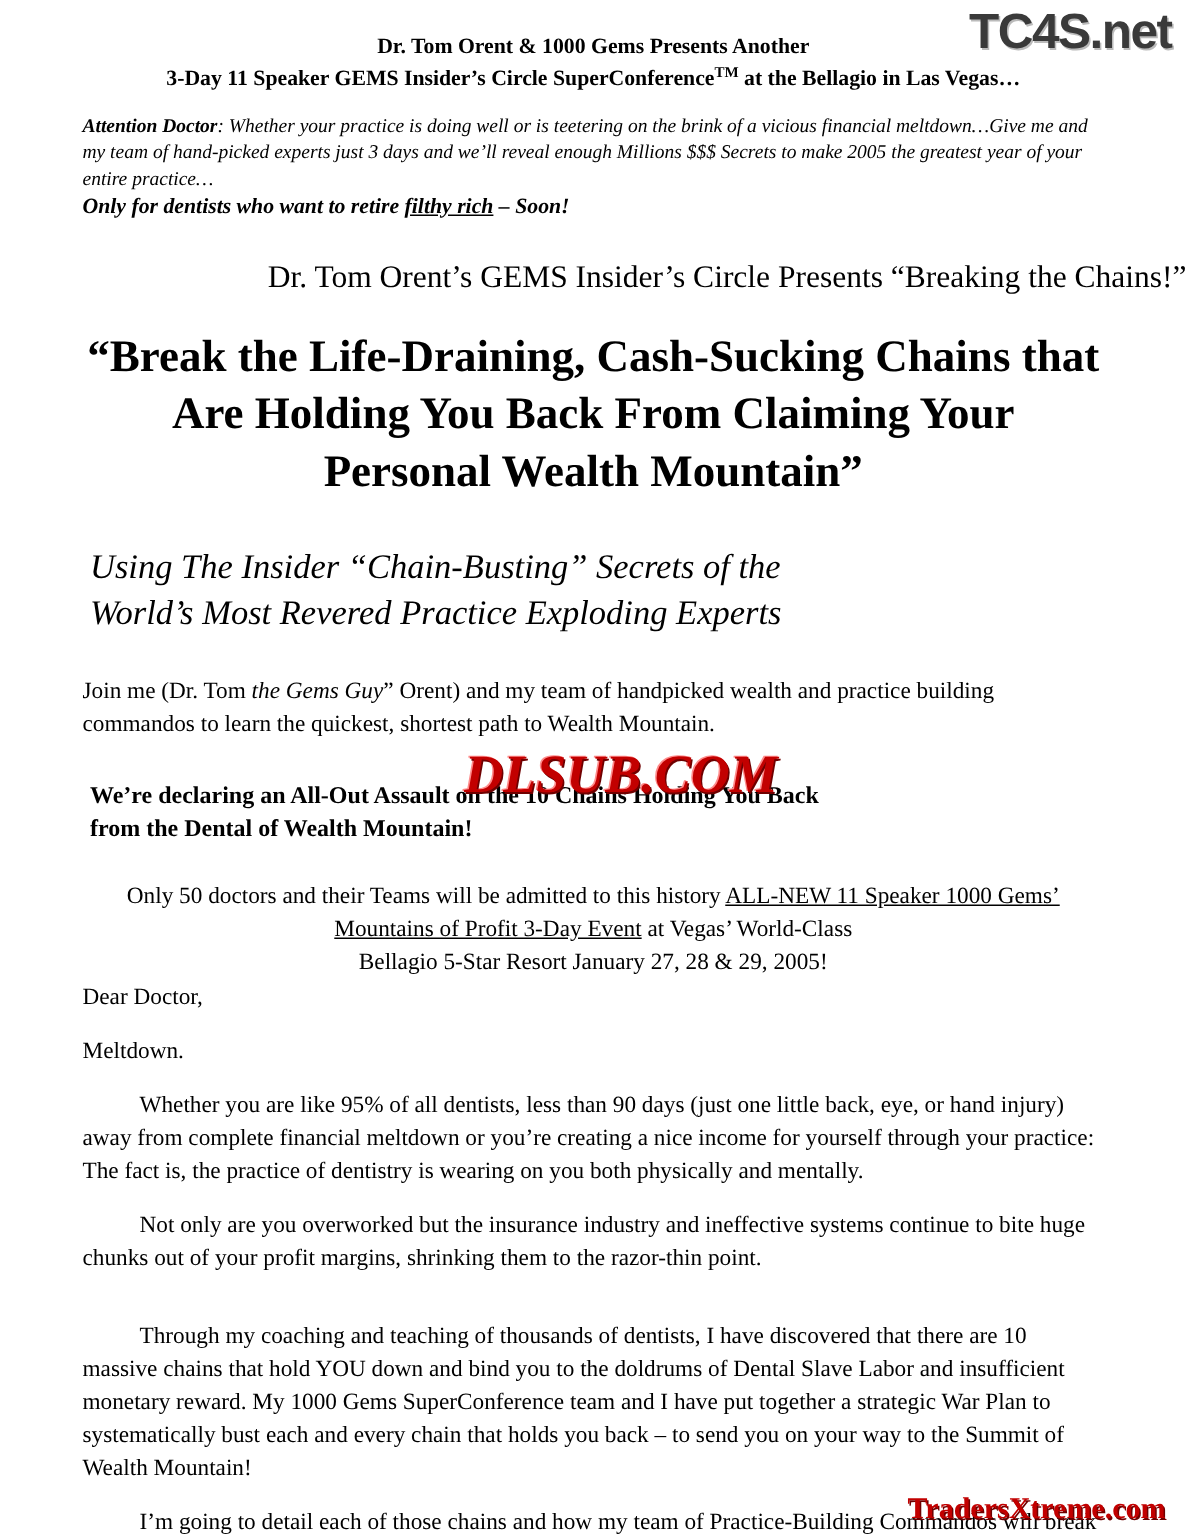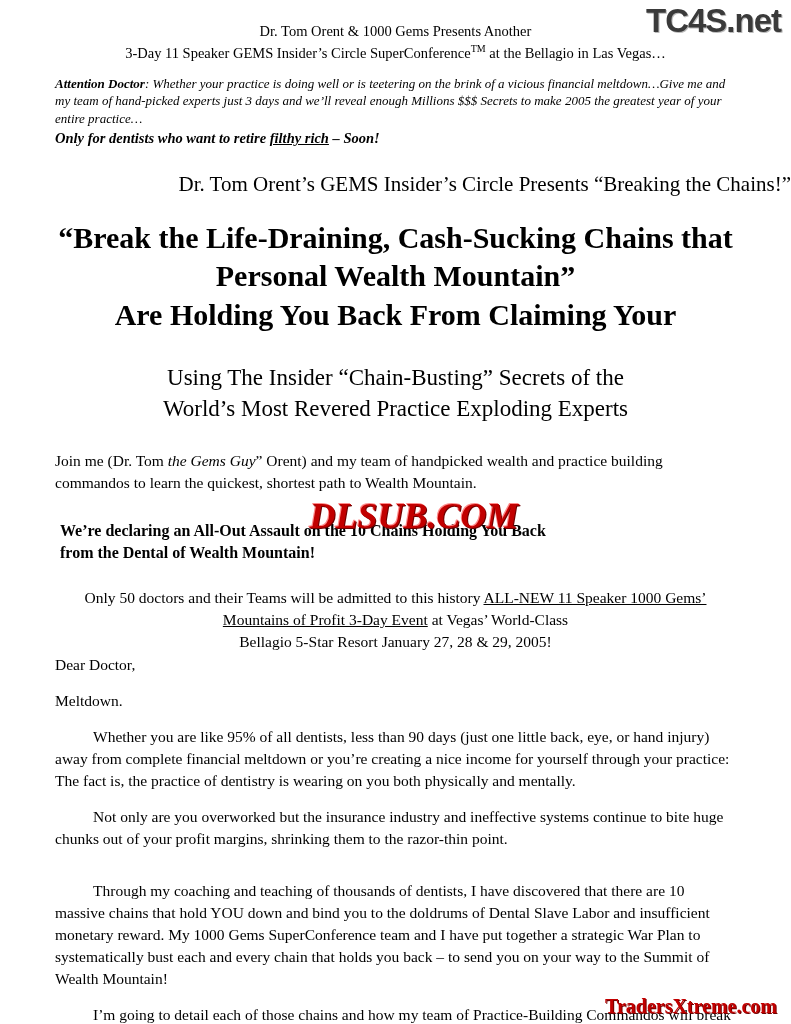--- a/index.html
+++ b/index.html
@@ -28,21 +28,21 @@
     right: 10px;
     font-family: "Liberation Sans", sans-serif;
     font-weight: bold;
     font-size: 33px;
     color: #3a3a3a;
     letter-spacing: -1px;
     text-shadow: 1px 1px 0 #bbbbbb;
   }
   .header-block {
     text-align: center;
-    font-weight: normal;
+    font-weight: bold;
     font-size: 14.5px;
     line-height: 1.35;
     padding-top: 22px;
     margin: 0 60px 0 60px;
   }
   .header-line2 sup {
     font-size: 10px;
     vertical-align: super;
   }
   .attention {
@@ -70,24 +70,25 @@
     margin-top: 24px;
   }
   .headline {
     text-align: center;
     font-weight: bold;
     font-size: 30px;
     line-height: 1.28;
     margin: 22px 30px 0 30px;
   }
   .subhead {
-    text-align: center;
+    text-align: left;
     font-size: 23px;
     line-height: 1.35;
     margin: 28px 60px 0 60px;
+    font-style: italic;
   }
   .joinme {
     margin: 26px 55px 0 55px;
     font-size: 15.5px;
     line-height: 1.4;
   }
   .joinme i {
     font-style: italic;
   }
   .declaring {
@@ -161,22 +162,22 @@
 
   <div class="attention">
     <b>Attention Doctor</b><span>: Whether your practice is doing well or is teetering on the brink of a vicious financial meltdown…Give me and my team of hand-picked experts just 3 days and we’ll reveal enough Millions $$$ Secrets to make 2005 the greatest year of your entire practice…</span>
     <span class="only-line"><span>Only for dentists who want to retire </span><span class="u">filthy rich</span><span> – Soon!</span></span>
   </div>
 
   <div class="presents">Dr. Tom Orent’s GEMS Insider’s Circle Presents “Breaking the Chains!”</div>
 
   <div class="headline">
     <div>“Break the Life-Draining, Cash-Sucking Chains that</div>
+    <div>Are Holding You Back From Claiming Your</div>
     <div>Personal Wealth Mountain”</div>
-    <div>Are Holding You Back From Claiming Your</div>
   </div>
 
   <div class="subhead">
     <div>Using The Insider “Chain-Busting” Secrets of the</div>
     <div>World’s Most Revered Practice Exploding Experts</div>
   </div>
 
   <div class="joinme"><span>Join me (Dr. Tom </span><i>the Gems Guy</i><span>” Orent) and my team of handpicked wealth and practice building commandos to learn the quickest, shortest path to Wealth Mountain.</span></div>
 
   <div class="declaring">

